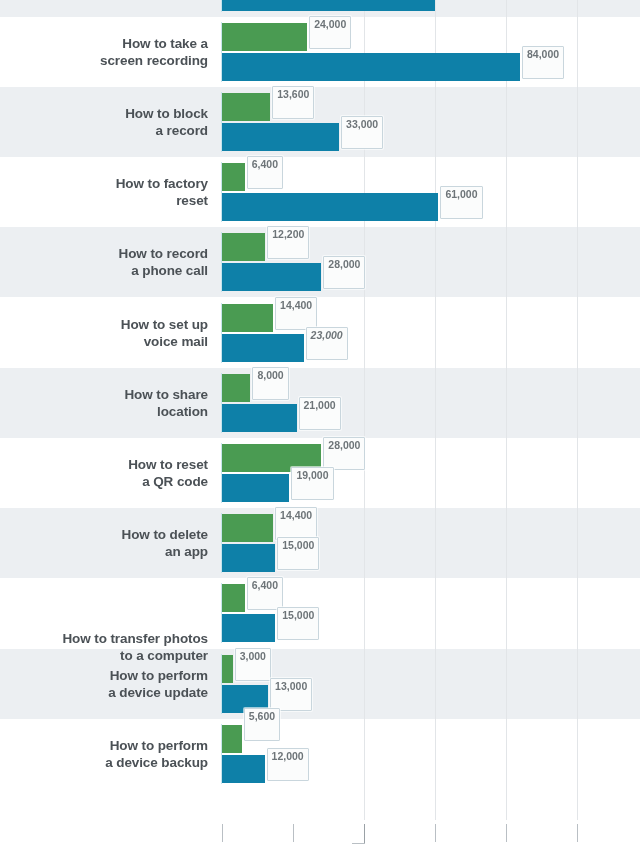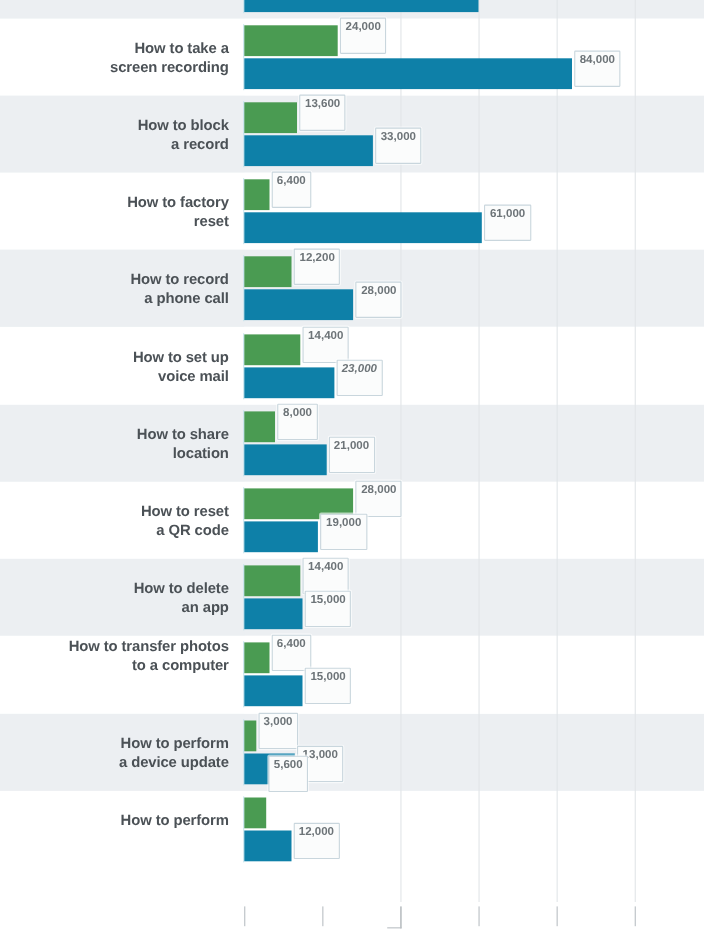--- a/index.html
+++ b/index.html
@@ -153,41 +153,42 @@
     <div class="bar blue" style="top: 474px; width: 67.4048px; height: 28px;"></div>
     <div class="chip" style="left: 291.405px; top: 467px;">19,000</div>
     <div class="rowlabel" style="top: 526.2px;">
       <span class="ln">How to delete</span>
       <span class="ln">an app</span>
     </div>
     <div class="bar green" style="top: 514.2px; width: 51.0857px; height: 28px;"></div>
     <div class="chip" style="left: 275.086px; top: 507.2px;">14,400</div>
     <div class="bar blue" style="top: 544.2px; width: 53.2143px; height: 28px;"></div>
     <div class="chip" style="left: 277.214px; top: 537.2px;">15,000</div>
-    <div class="rowlabel" style="top: 579px; text-align: right;">
+    <div class="rowlabel" style="top: 630px; text-align: right;">
       <span class="ln">How to transfer photos</span>
       <span class="ln">to a computer</span>
     </div>
     <div class="bar green" style="top: 584.4px; width: 22.7048px; height: 28px;"></div>
     <div class="chip" style="left: 246.705px; top: 577.4px;">6,400</div>
     <div class="bar blue" style="top: 614.4px; width: 53.2143px; height: 28px;"></div>
     <div class="chip" style="left: 277.214px; top: 607.4px;">15,000</div>
     <div class="rowlabel" style="top: 666.6px;">
       <span class="ln">How to perform</span>
       <span class="ln">a device update</span>
     </div>
     <div class="bar green" style="top: 654.6px; width: 10.6429px; height: 28px;"></div>
     <div class="chip" style="left: 234.643px; top: 647.6px;">3,000</div>
     <div class="bar blue" style="top: 684.6px; width: 46.119px; height: 28px;"></div>
     <div class="chip" style="left: 270.119px; top: 677.6px;">13,000</div>
     <div class="rowlabel" style="top: 736.8px;">
       <span class="ln">How to perform</span>
+      <span class="ln">a device backup</span>
     </div>
     <div class="bar green" style="top: 724.8px; width: 19.8667px; height: 28px;"></div>
-    <div class="chip" style="left: 243.867px; top: 687px;">5,600</div>
+    <div class="chip" style="left: 243.867px; top: 708px;">5,600</div>
     <div class="bar blue" style="top: 754.8px; width: 42.5714px; height: 28px;"></div>
     <div class="chip" style="left: 266.571px; top: 747.8px;">12,000</div>
     <div class="tick" style="left: 222px; top: 824px; height: 18px;"></div>
     <div class="tick" style="left: 292.952px; top: 824px; height: 18px;"></div>
     <div class="tick major" style="left: 363.905px; top: 824px; height: 20px;"></div>
     <div class="tick" style="left: 434.857px; top: 824px; height: 18px;"></div>
     <div class="tick" style="left: 505.81px; top: 824px; height: 18px;"></div>
     <div class="tick" style="left: 576.762px; top: 824px; height: 18px;"></div>
     <div class="axis-underline" style="left: 351.905px; top: 843px; width: 13px;"></div>
   </div>

